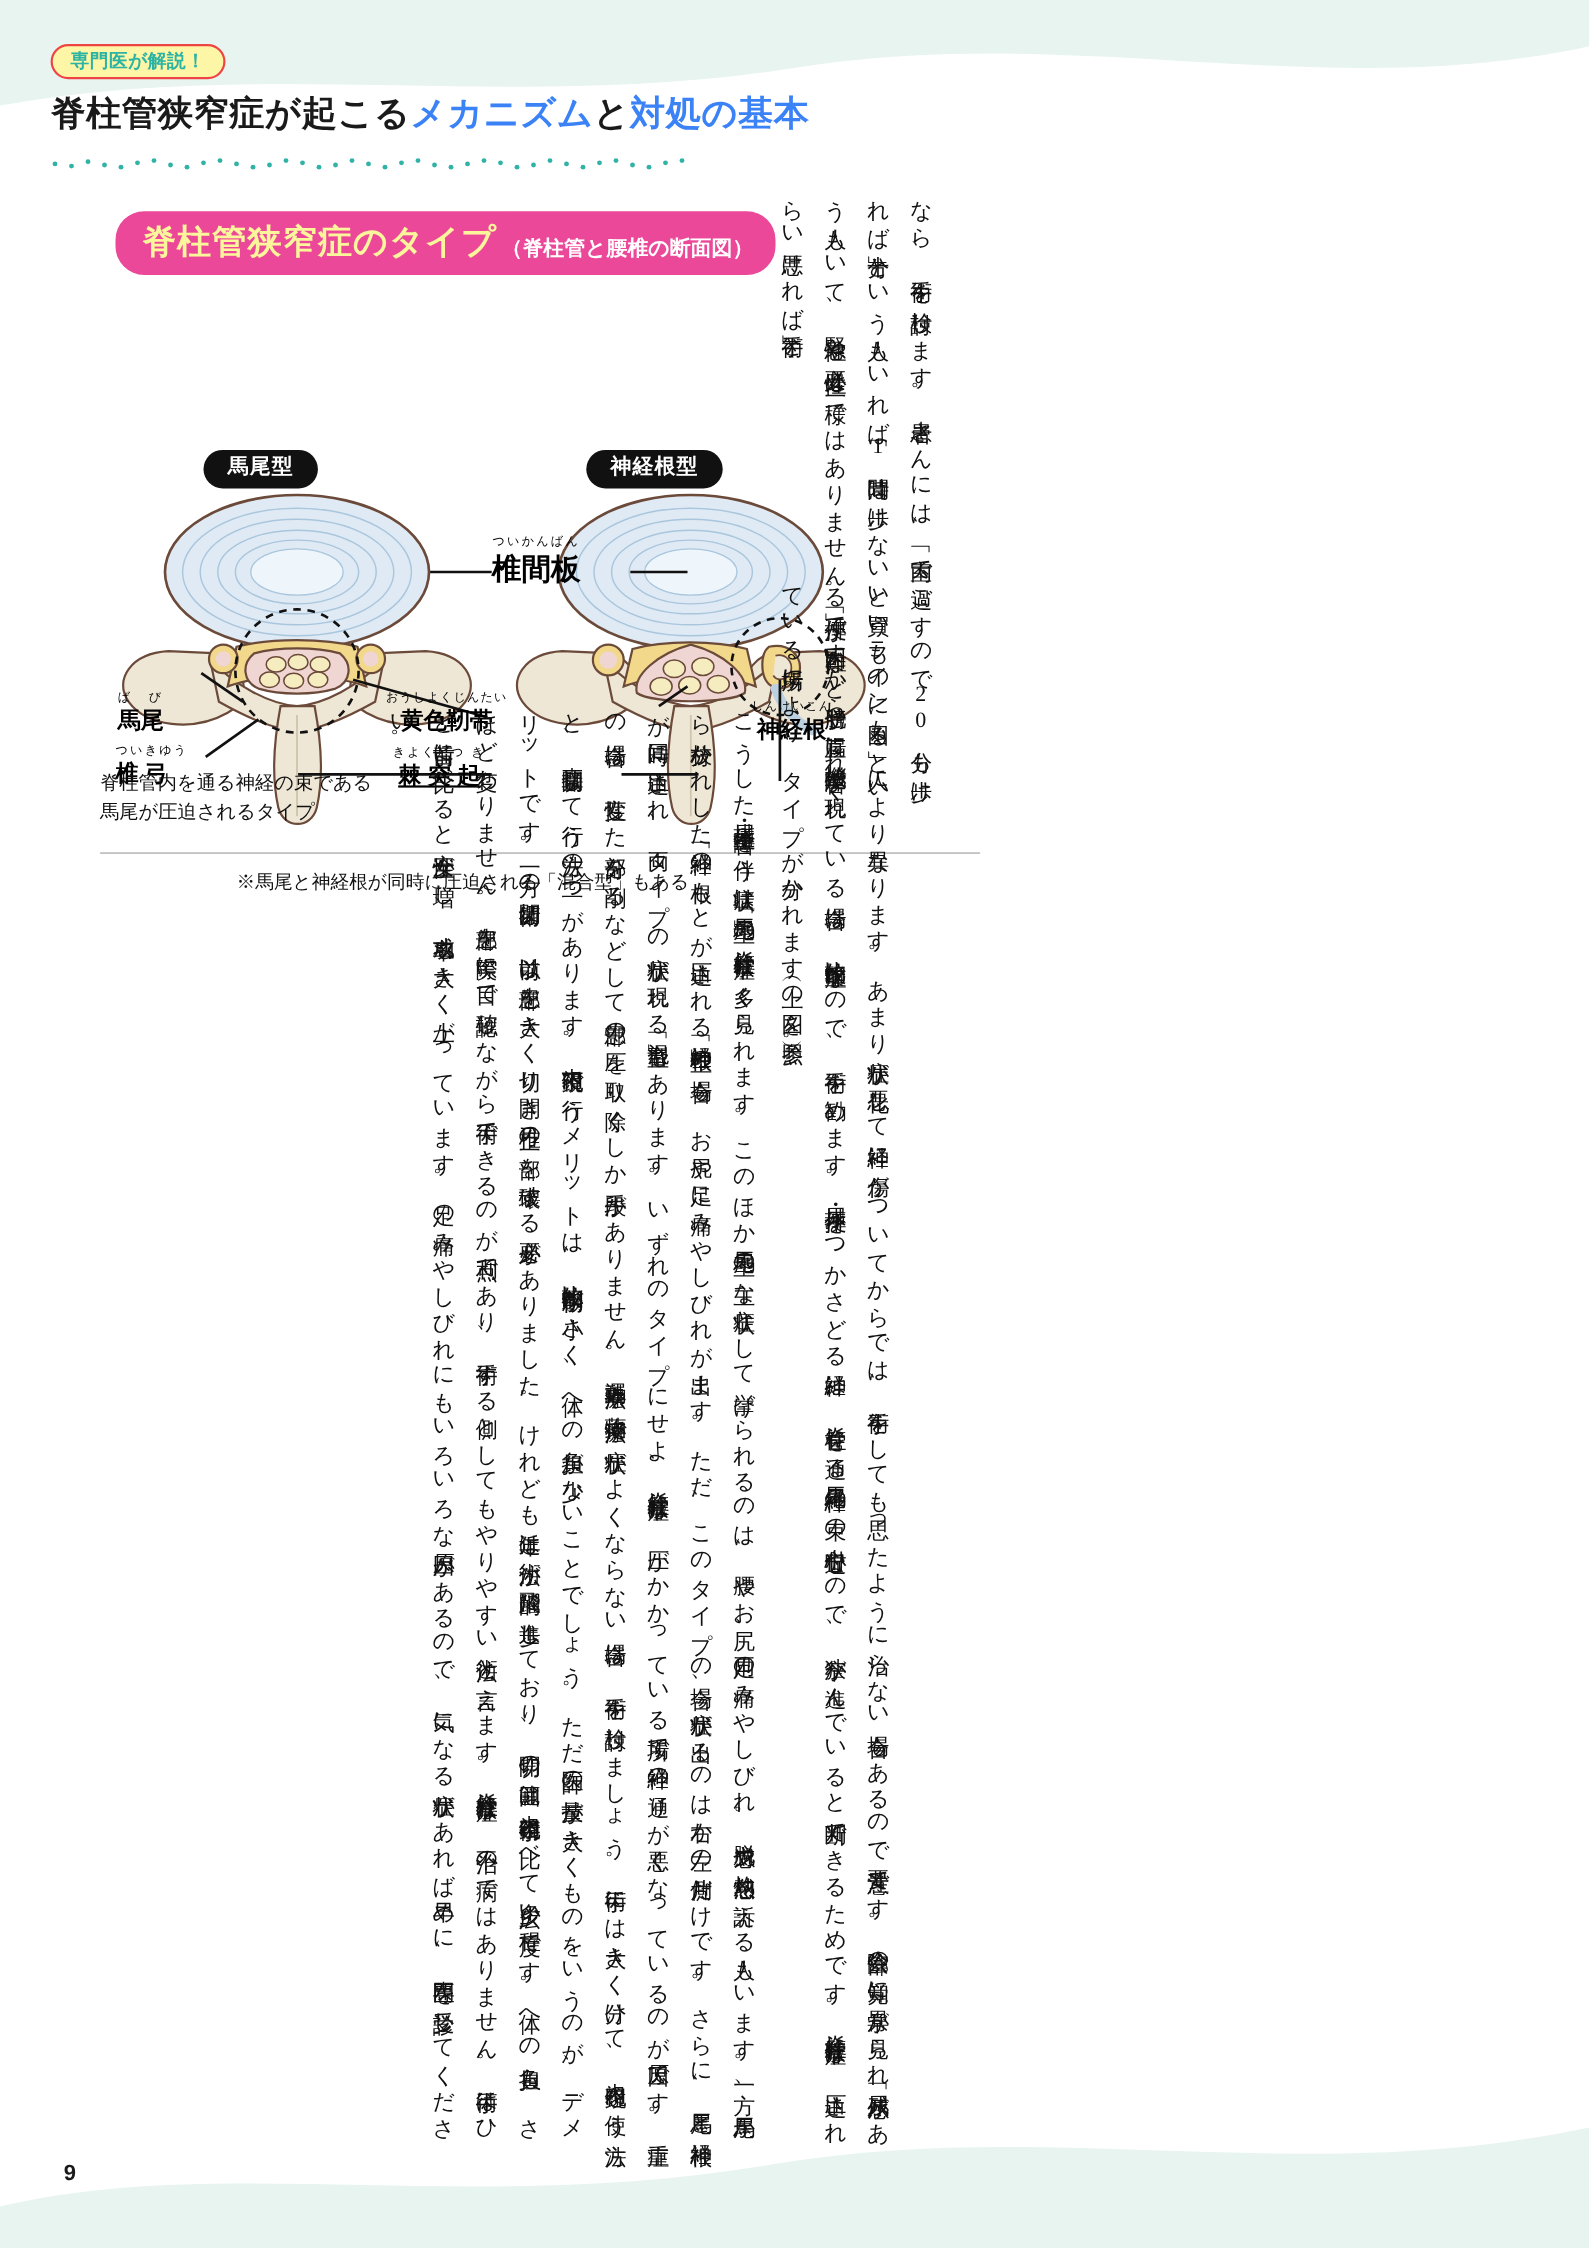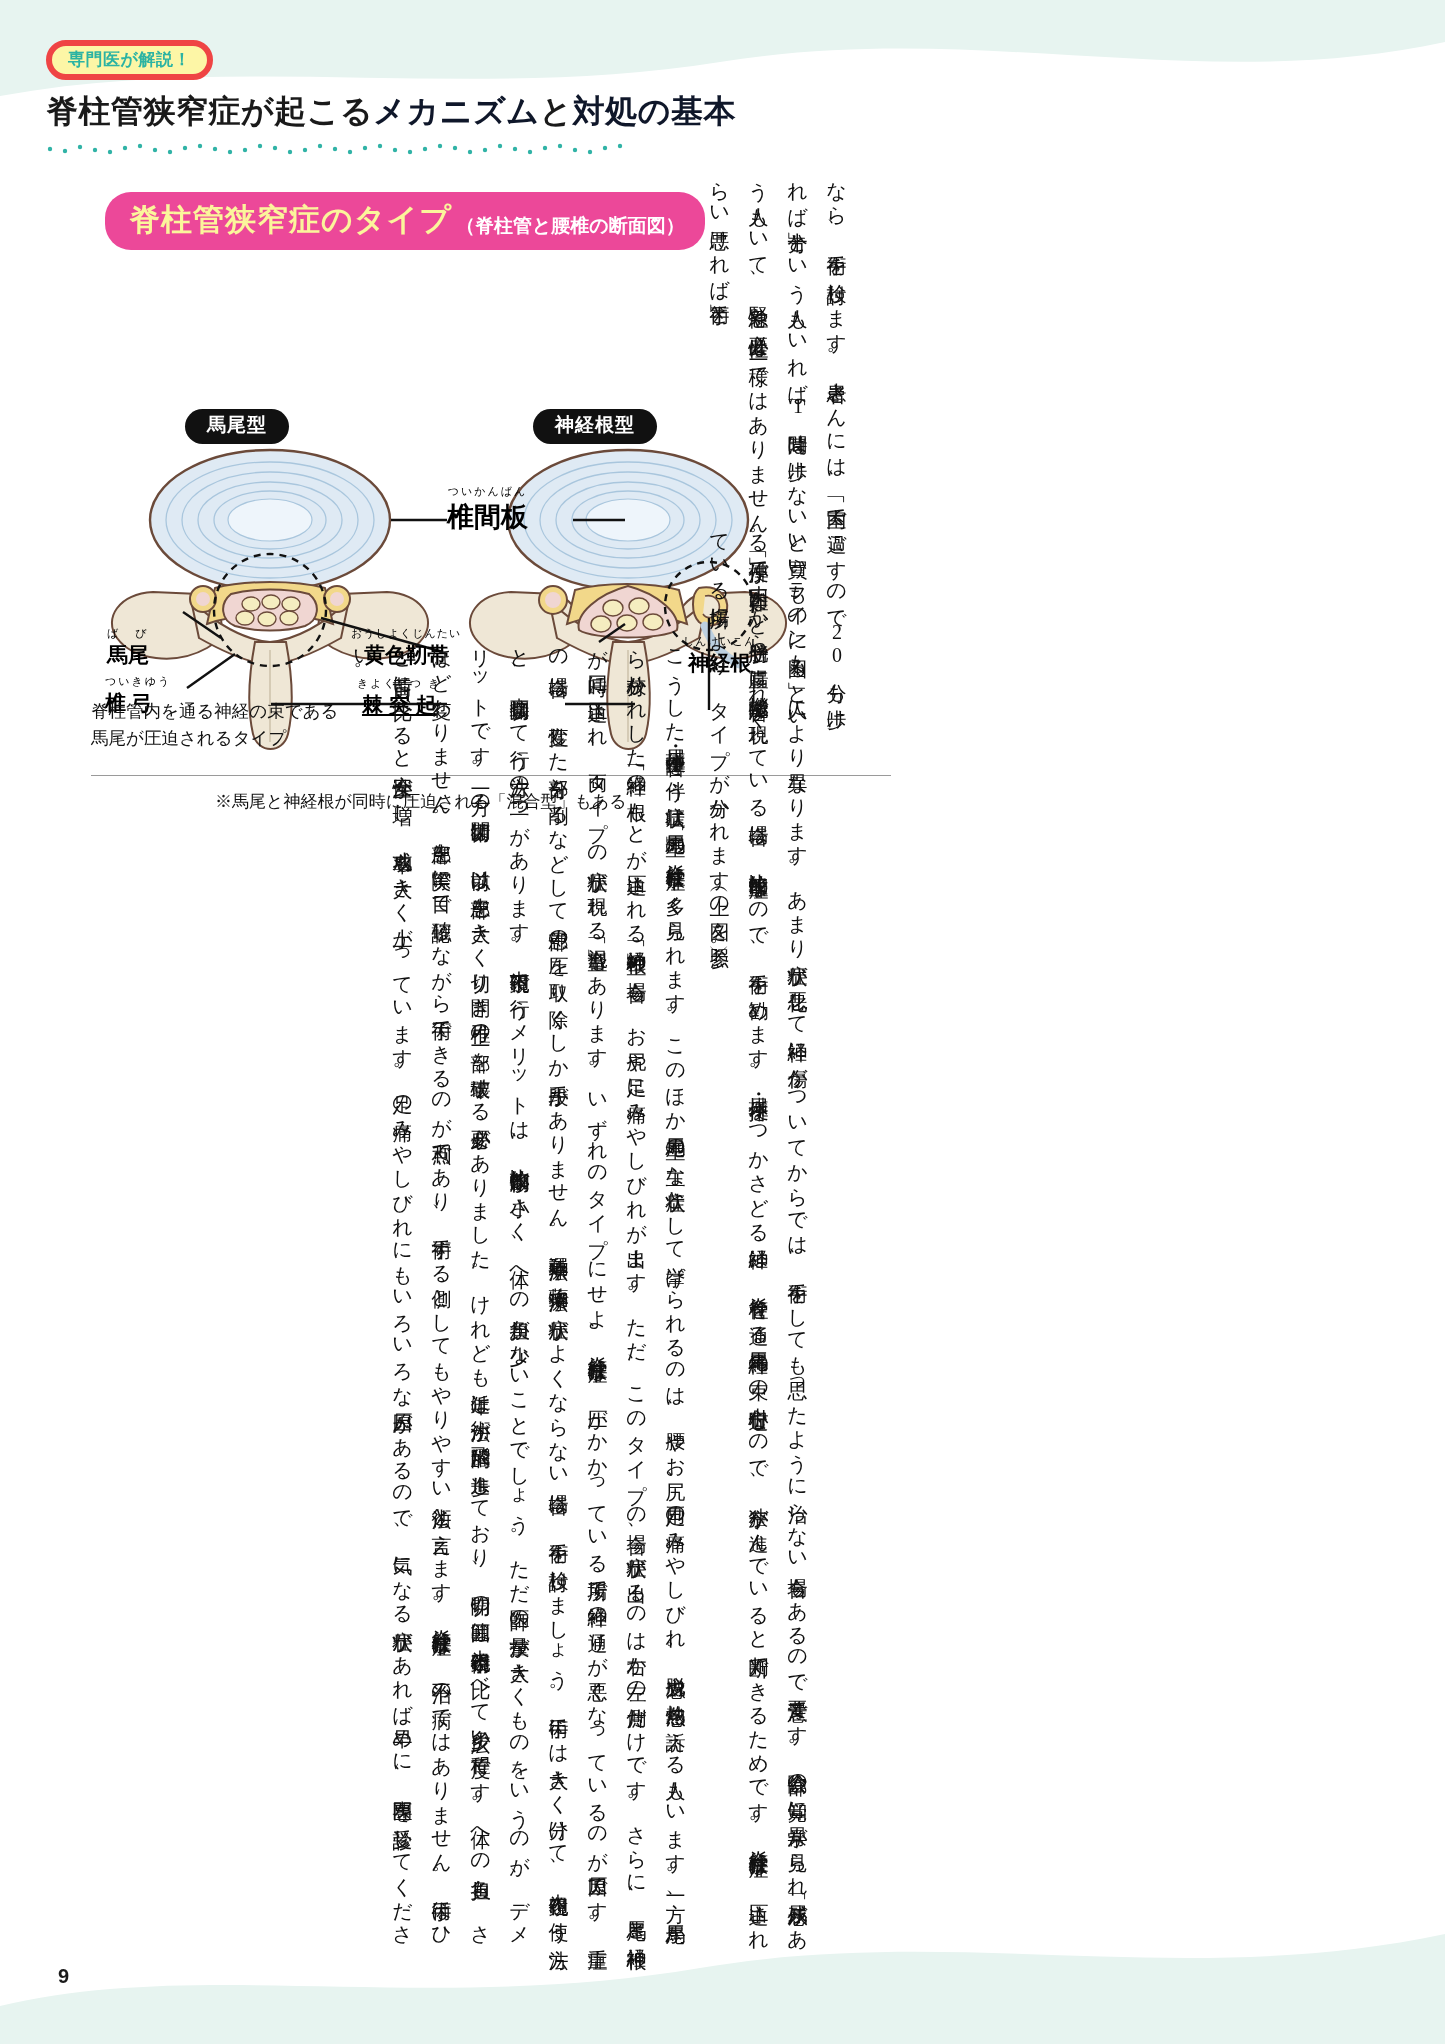--- a/index.html
+++ b/index.html
@@ -26,40 +26,40 @@
     position: absolute; left: 0; bottom: 0;
     width: 1445px; height: 150px;
     pointer-events: none;
   }
 
   
   .header { position: absolute; left: 46px; top: 40px; width: 720px; }
   .badge-expert {
     display: inline-block;
     background: #fdf6a6;
-    border: 6px solid #ef4444;
+    border: 2px solid #ef4444;
     border-radius: 999px;
     padding: 5px 16px 6px 16px;
     font-family: "Liberation Sans", sans-serif;
     font-weight: bold;
     font-size: 17px;
     color: #2bb3a3;
     letter-spacing: 0.5px;
     line-height: 1;
   }
   .headline {
     margin-top: 10px;
     font-family: "Liberation Sans", sans-serif;
     font-weight: bold;
     font-size: 32px;
     color: #1a1a1a;
     letter-spacing: 0.5px;
     white-space: nowrap;
   }
-  .headline .accent { color: #0f172a; }
+  .headline .accent { color: #3b82f6; }
   .dotline {
     position: absolute; left: 0px; top: 100px;
     width: 600px; height: 16px;
   }
 
   
   .figure-wrap { position: absolute; left: 105px; top: 192px; width: 790px; }
   .fig-title-bar {
     display: inline-flex; align-items: center;
     background: #ec4899;

